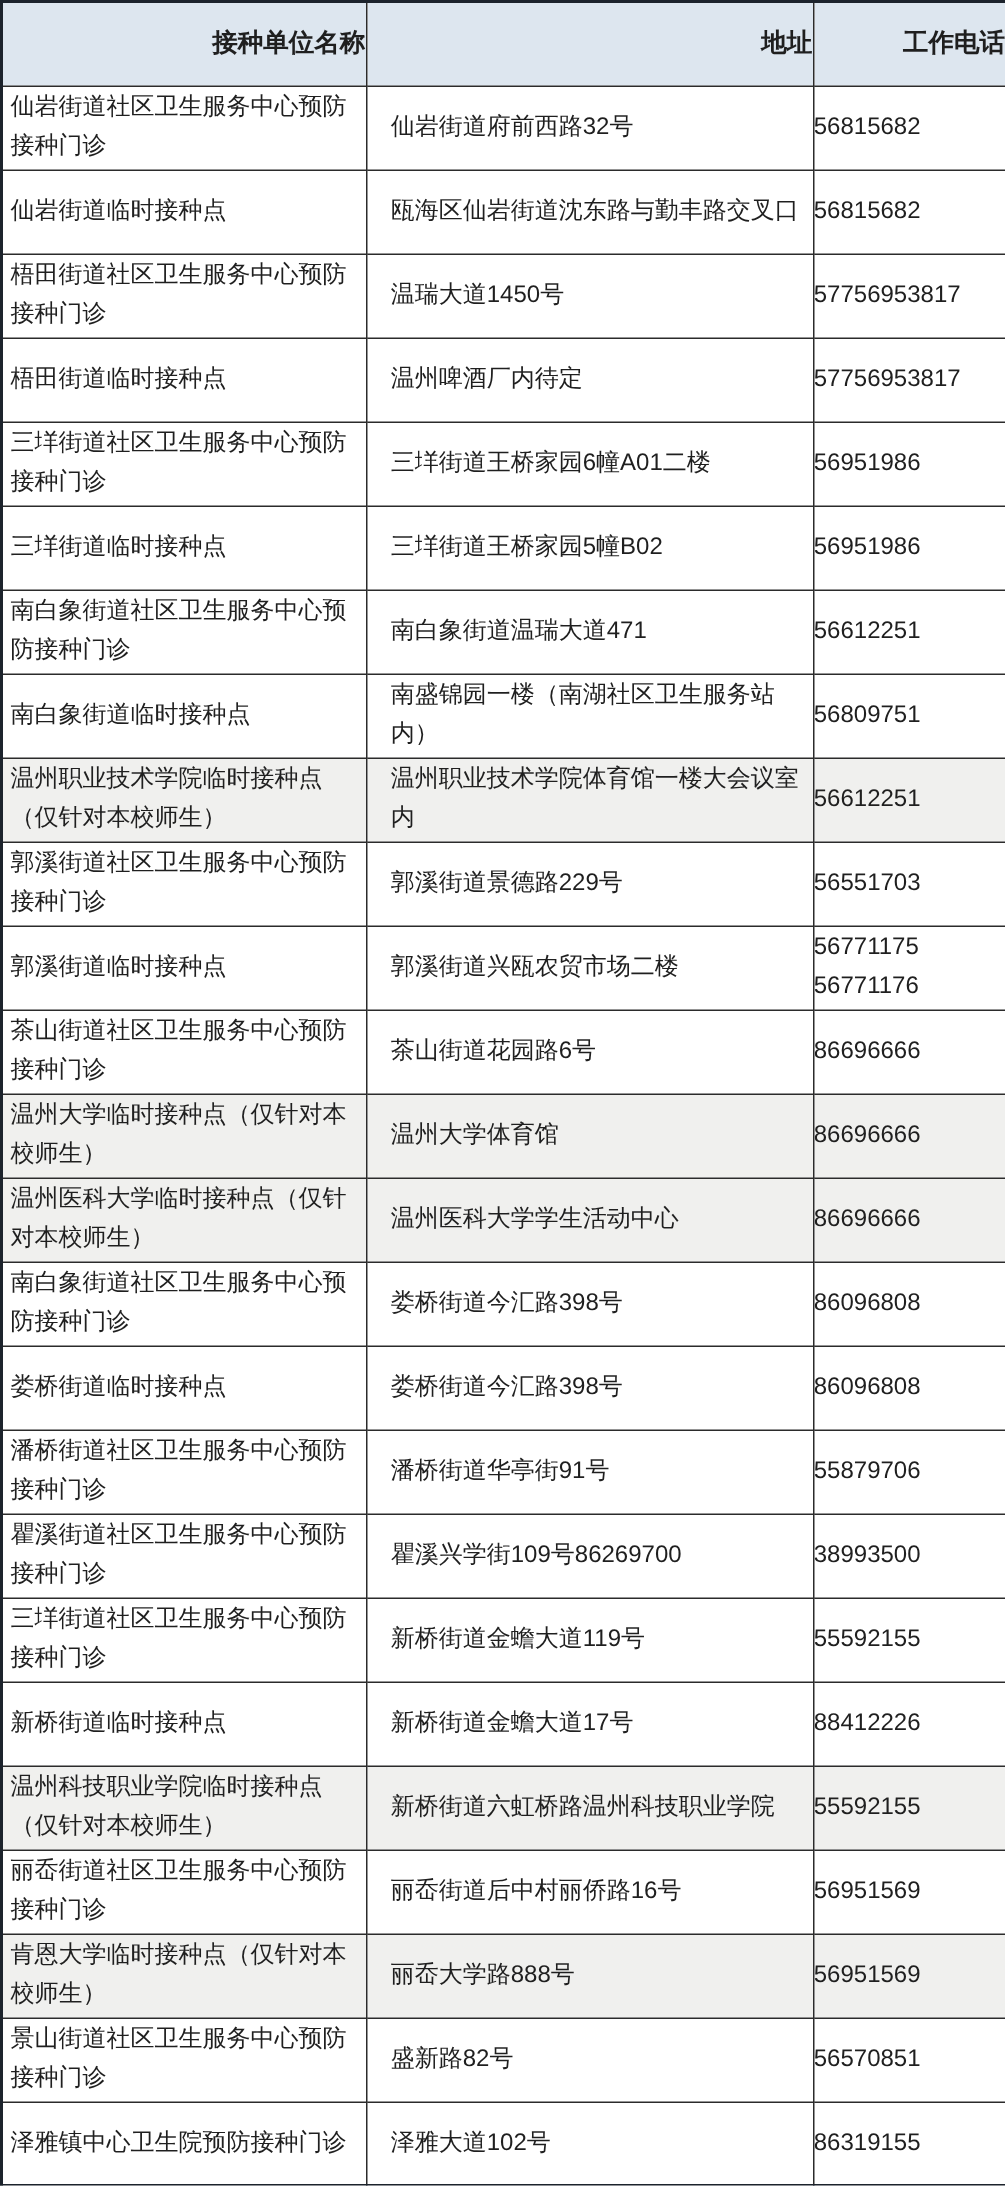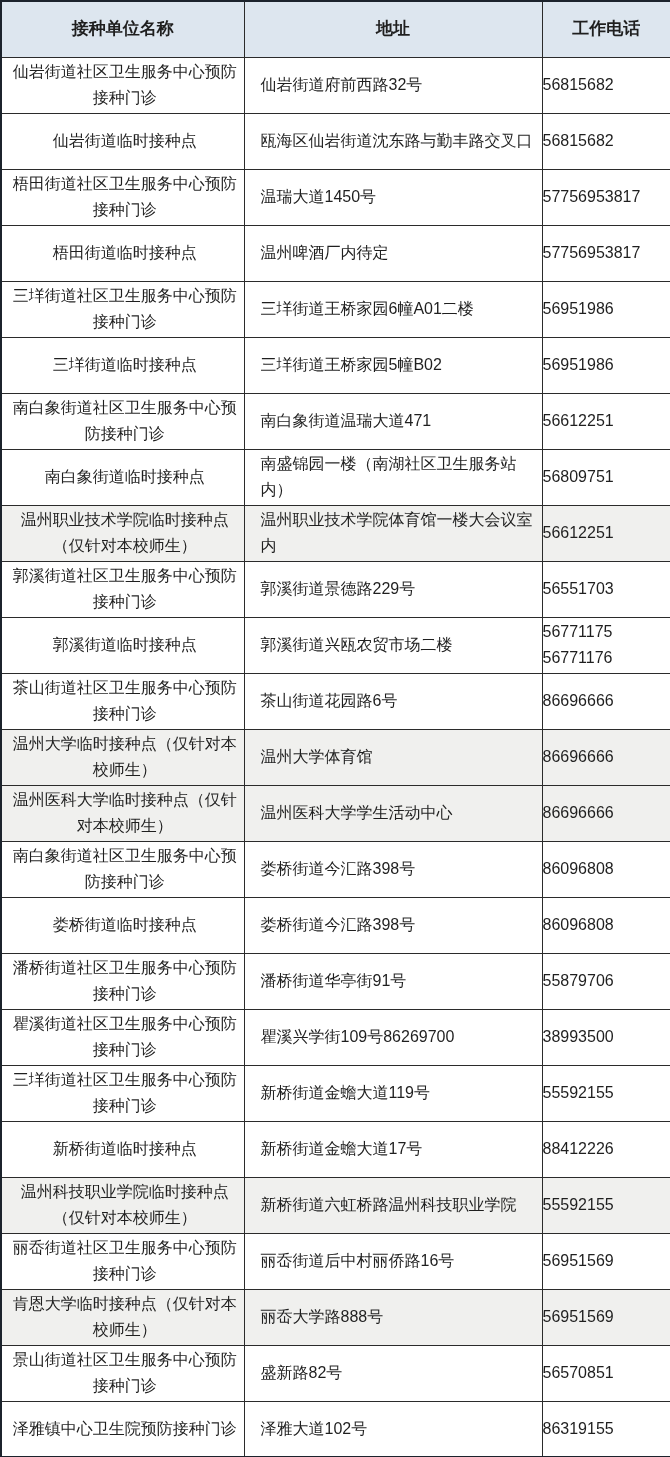--- a/index.html
+++ b/index.html
@@ -32,24 +32,24 @@
     font-size:16px;
     line-height:26px;
     overflow:hidden;
   }
   thead tr{height:56px;}
   tbody tr{height:56px;}
   th{
     background:var(--header-bg);
     font-weight:bold;
     font-size:17px;
-    text-align:center;
+    text-align:right;
   }
   td.c-name{
-    text-align:center;
+    text-align:left;
     padding-left:5px;
     padding-right:1px;
     word-break:break-all;
   }
   td.c-addr{
     text-align:left;
     padding-left:16px;
     padding-right:1px;
     word-break:break-all;
   }

